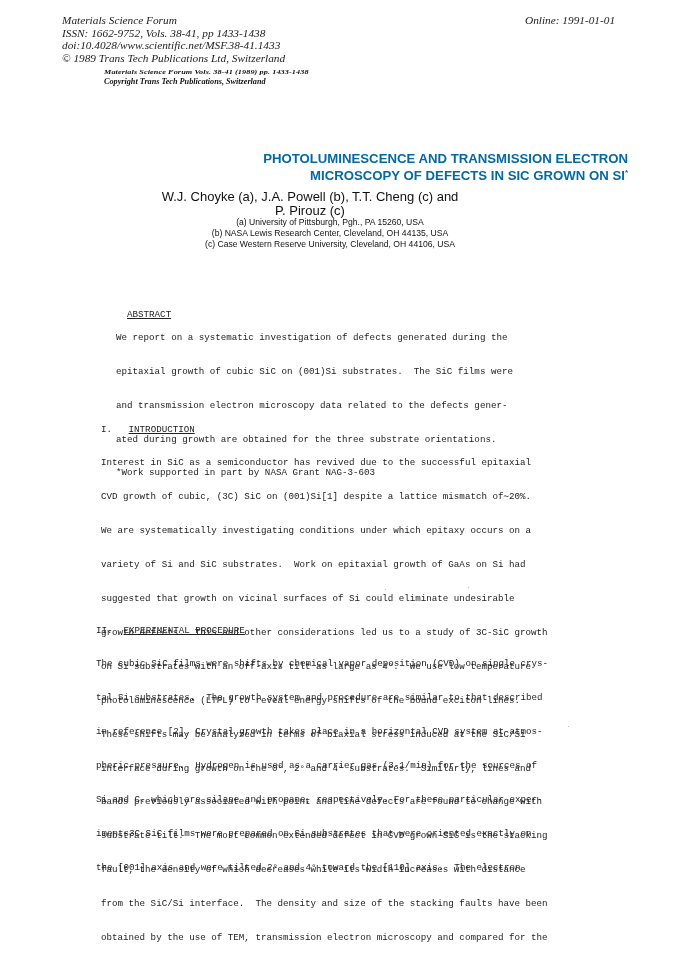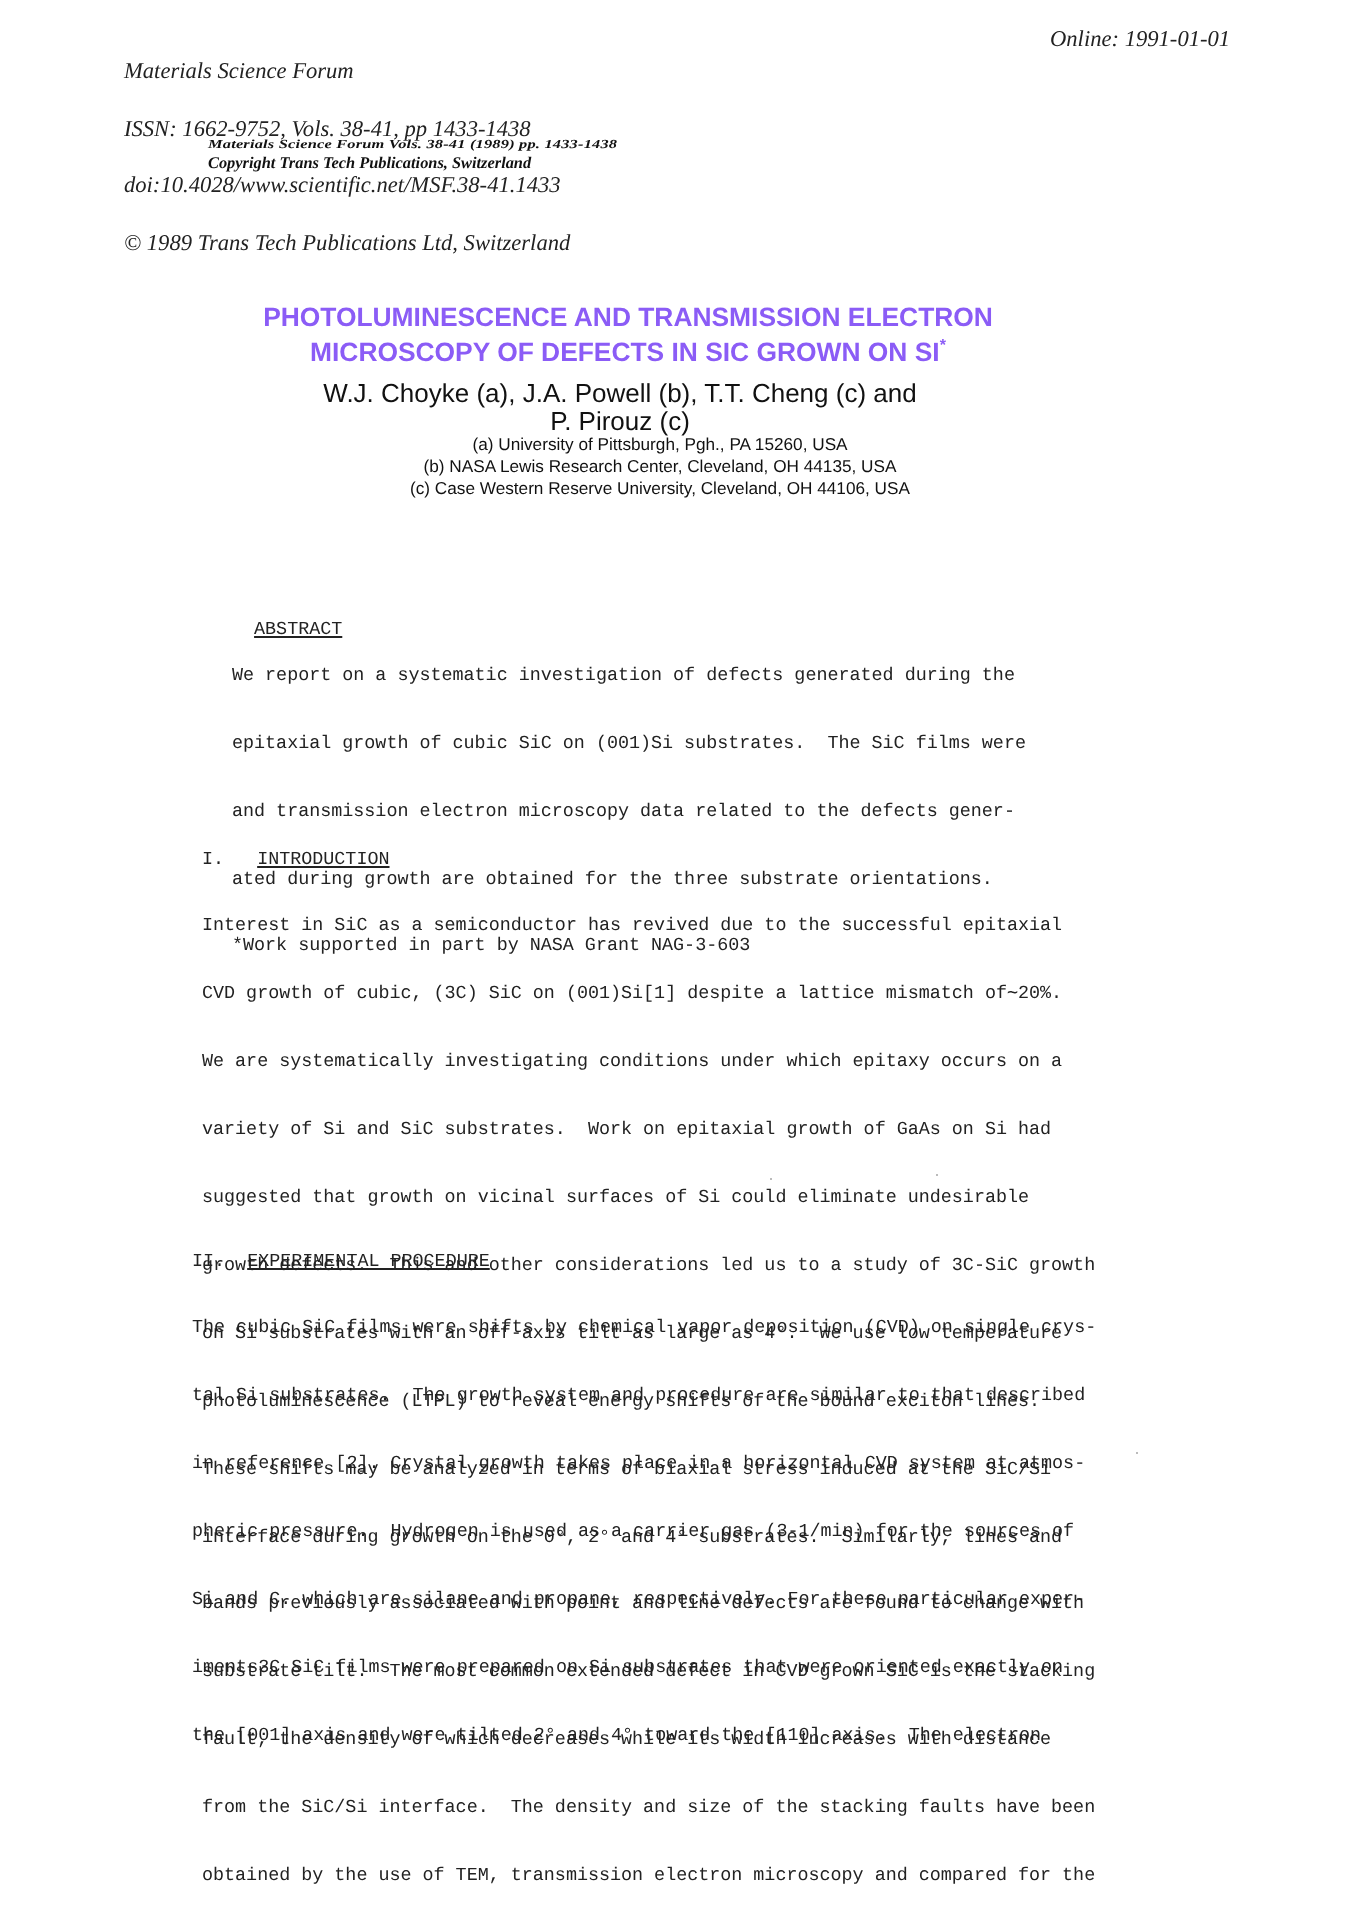--- a/index.html
+++ b/index.html
@@ -1,23 +1,23 @@
 <!DOCTYPE html>
 <html><head>
 <meta charset="utf-8">
 <style>
   html, body { margin: 0; padding: 0; background: #ffffff; }
   body { width: 678px; height: 959px; position: relative; overflow: hidden; color: #111; }
   .meta { position: absolute; left: 62px; top: 14px; font-family: "Liberation Serif", serif; font-style: italic; font-size: 11.3px; line-height: 12.6px; color: #222; }
-  .meta div { white-space: nowrap; margin-top: 16px; }
+  .meta div { white-space: nowrap; }
   .online { position: absolute; left: 525px; top: 14px; font-family: "Liberation Serif", serif; font-style: italic; font-size: 11.3px; line-height: 12.6px; color: #222; }
   .orig-head { position: absolute; left: 104px; top: 66px; font-family: "Liberation Serif", serif; font-style: italic; font-weight: bold; font-size: 8.2px; line-height: 10.5px; color: #111; }
   .orig-head div { white-space: nowrap; }
   .orig-head .l1 { transform: scaleY(0.75); transform-origin: left bottom; letter-spacing: 0.1px; }
-  .title { position: absolute; left: 0; width: 628px; top: 152px; text-align: center; font-family: "Liberation Sans", sans-serif; font-weight: bold; font-size: 13.2px; line-height: 14px; color: #8b5cf6; }
+  .title { position: absolute; left: 0; width: 628px; top: 152px; text-align: right; font-family: "Liberation Sans", sans-serif; font-weight: bold; font-size: 13.2px; line-height: 14px; color: #0369a1; }
   .title sup { font-size: 8px; }
   .authors { position: absolute; left: 0; width: 620px; top: 190px; text-align: center; font-family: "Liberation Sans", sans-serif; font-size: 13px; line-height: 13.5px; color: #111; }
   .affils { position: absolute; left: 0; width: 620px; top: 217px; text-align: center; font-family: "Liberation Sans", sans-serif; font-size: 8.6px; line-height: 10.8px; color: #111; padding-left: 20px; }
   .mono { font-family: "Liberation Mono", monospace; font-size: 9.2px; line-height: 11.3px; color: #222; white-space: pre; }
   .abstract { position: absolute; left: 116px; top: 298px; }
   .sec1 { position: absolute; left: 101px; top: 401px; }
   .sec2 { position: absolute; left: 96px; top: 602px; }
   .u { text-decoration: underline; }
   .line { display: block; }
   .speck { position: absolute; width: 1px; height: 1px; background: #bbb; }

